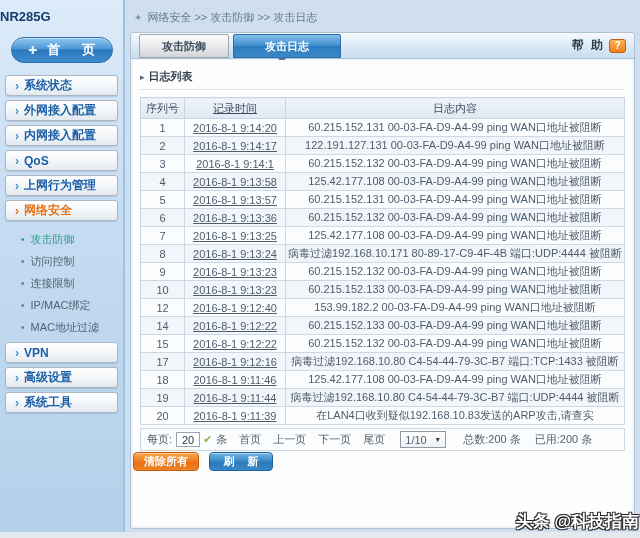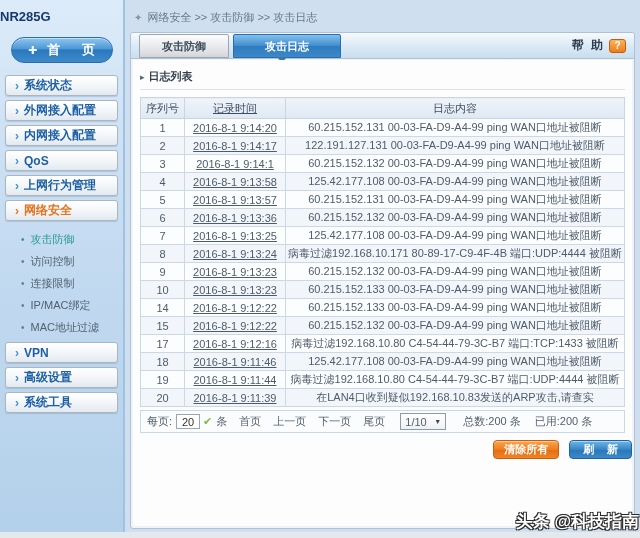--- a/index.html
+++ b/index.html
@@ -81,21 +81,21 @@
   .pp-input { width:24px; height:15px; border:1px solid #9aa6b2; background:#fff; font-size:11px;
     text-align:center; color:#333; margin:0 3px 0 4px; font-family:inherit; }
   .check-icon { color:#86b84a; font-size:11px; margin-right:4px; }
   .pager-link { margin-left:12px; cursor:pointer; }
   .page-select { margin-left:15px; width:46px; height:17px; border:1px solid #8d9aa8;
     background:linear-gradient(180deg,#fff,#eef1f4); display:flex; align-items:center;
     justify-content:space-between; padding:0 4px; cursor:pointer; }
   .select-arrow { font-size:7px; color:#444; }
   .pager-total { margin-left:17px; } .pager-used { margin-left:14px; }
 
-  .actions { margin-top:6px; text-align:right;font-family:Liberation Serif, serif; }
+  .actions { margin-top:0; text-align:left; }
   .btn { display:inline-block; height:19px; border-radius:4px; font-size:11px; font-weight:bold;
     color:#fff; cursor:pointer; line-height:17px; padding:0 10px;
     box-shadow:inset 0 1px 0 rgba(255,255,255,.45); }
   .btn-clear { background:linear-gradient(180deg,#f9a64d 0%,#ee7d1f 50%,#e66d10 52%,#ef8428 100%);
     border:1px solid #c85e0c; margin-right:6px; }
   .btn-refresh { background:linear-gradient(180deg,#6fb6e7 0%,#3585c4 50%,#2a77b8 52%,#3b89c8 100%);
     border:1px solid #1f639e; letter-spacing:5px; padding:0 8px 0 13px; }
 
   .watermark { position:absolute; right:1px; bottom:5px; font-size:17px; font-weight:bold; color:#fff;
     text-shadow:-1px -1px 0 #2a2a2a,1px -1px 0 #2a2a2a,-1px 1px 0 #2a2a2a,1px 1px 0 #2a2a2a; }
@@ -251,20 +251,25 @@
             </tr>
             <tr>
               <td class="c0">9</td>
               <td class="c1">2016-8-1 9:13:23</td>
               <td class="c2">60.215.152.132 00-03-FA-D9-A4-99 ping WAN口地址被阻断</td>
             </tr>
             <tr>
               <td class="c0">10</td>
               <td class="c1">2016-8-1 9:13:23</td>
               <td class="c2">60.215.152.133 00-03-FA-D9-A4-99 ping WAN口地址被阻断</td>
+            </tr>
+            <tr>
+              <td class="c0">12</td>
+              <td class="c1">2016-8-1 9:12:40</td>
+              <td class="c2">153.99.182.2 00-03-FA-D9-A4-99 ping WAN口地址被阻断</td>
             </tr>
             <tr>
               <td class="c0">14</td>
               <td class="c1">2016-8-1 9:12:22</td>
               <td class="c2">60.215.152.133 00-03-FA-D9-A4-99 ping WAN口地址被阻断</td>
             </tr>
             <tr>
               <td class="c0">15</td>
               <td class="c1">2016-8-1 9:12:22</td>
               <td class="c2">60.215.152.132 00-03-FA-D9-A4-99 ping WAN口地址被阻断</td>

